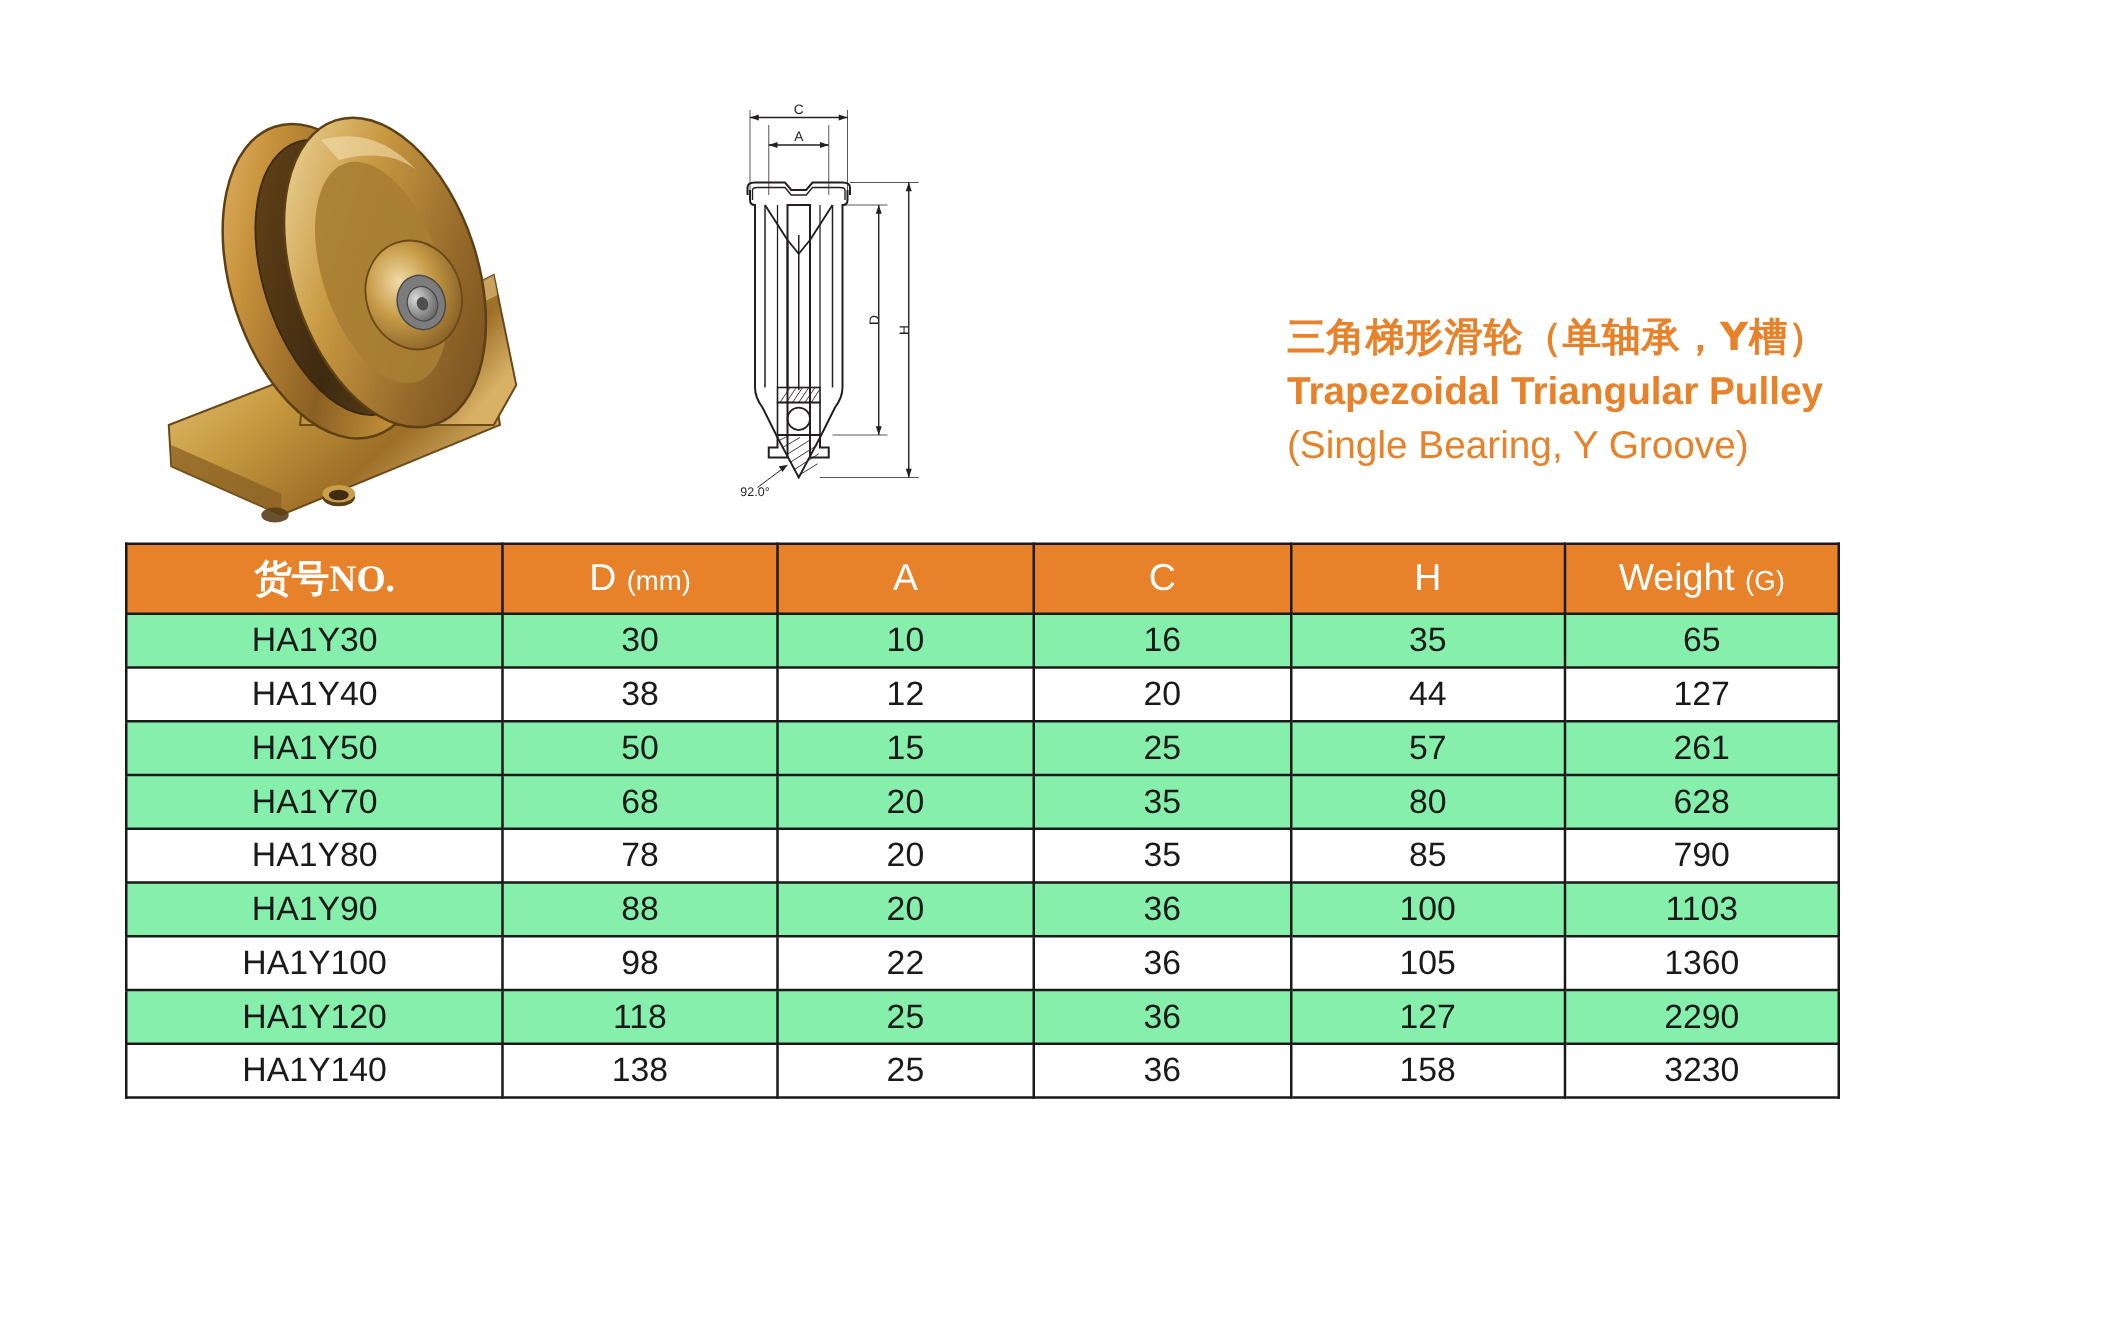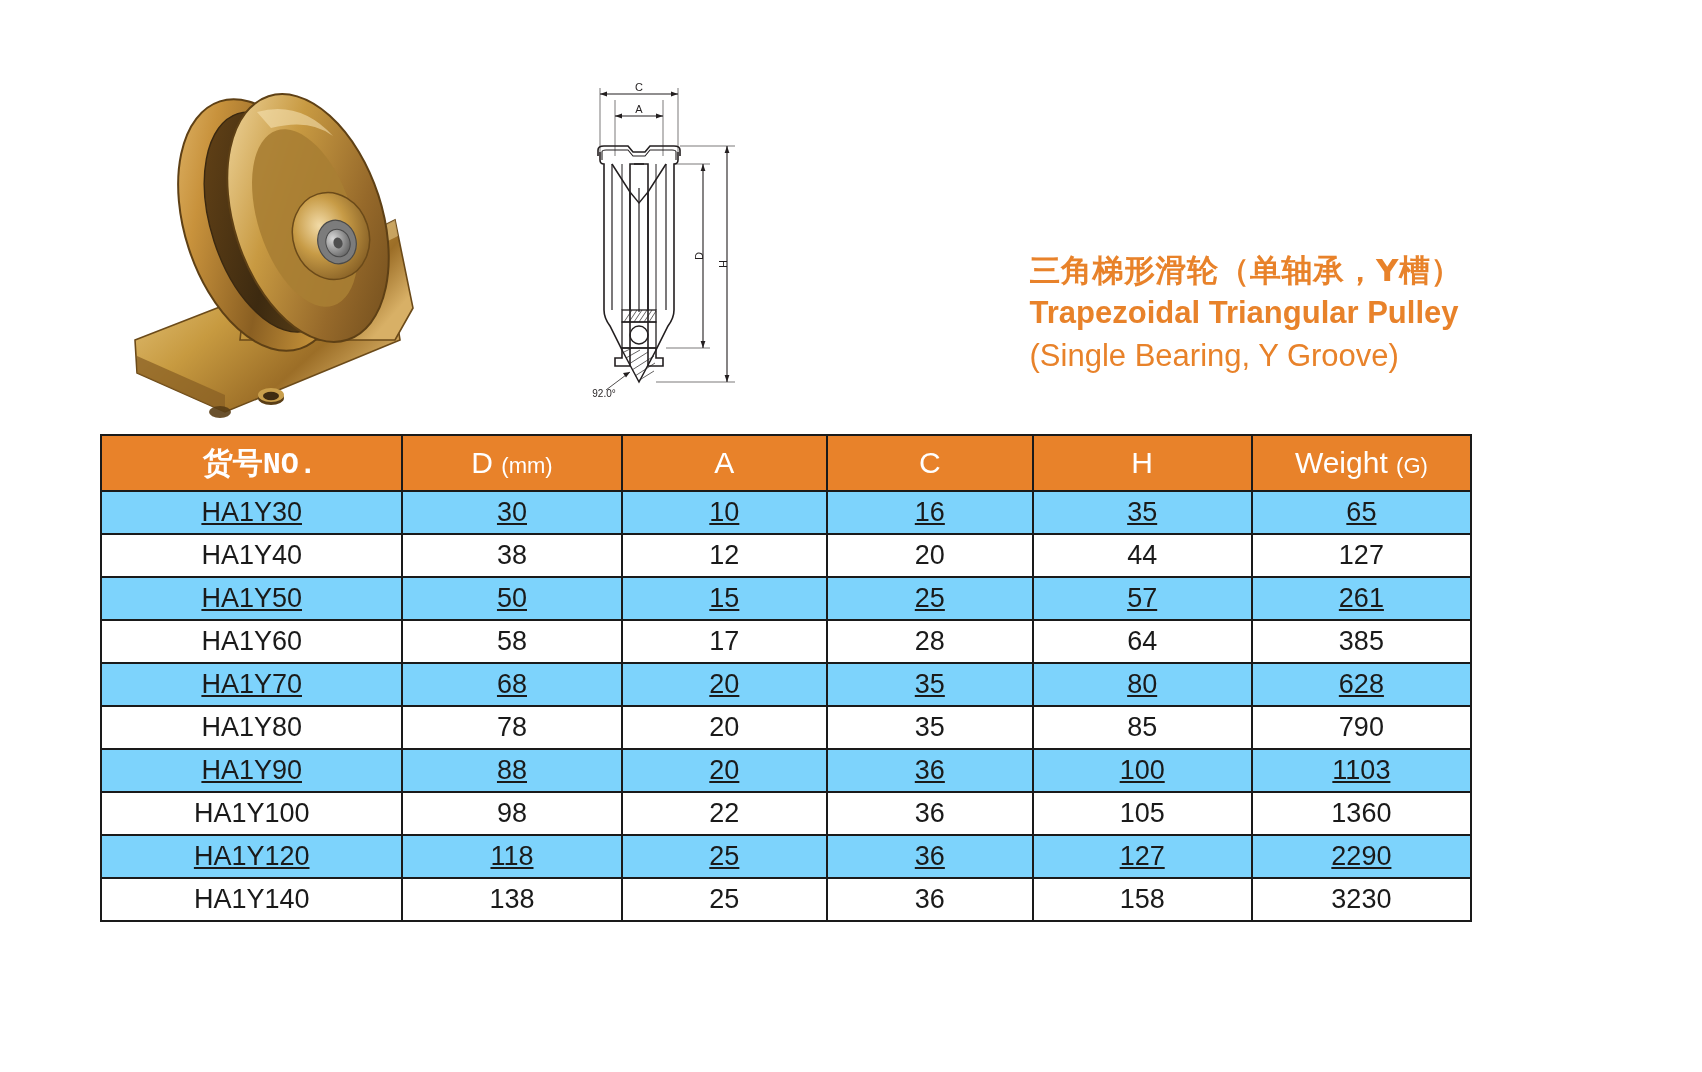--- a/index.html
+++ b/index.html
@@ -47,24 +47,24 @@
   table.spec thead th {
     background:#E8822A;
     color:#ffffff;
     font-weight:400;
     height:56px;
     font-size:30px;
   }
   .hdr-main { font-size:30px; }
   .hdr-sub  { font-size:22px; }
   .hdr-cn {
-    font-family:Liberation Mono, monospace;
+    font-family:Liberation Serif, serif;
     font-size:30px; font-weight:700;margin-left:16px;
   }
-  table.spec tbody tr.alt td { background:#7dd3fc;text-decoration:underline; }
+  table.spec tbody tr.alt td { background:#86efac; }
   table.spec tbody tr.norm td { background:#ffffff; }
   col.c-model  { width:22.0%; }
   col.c-d      { width:16.0%; }
   col.c-a      { width:15.0%; }
   col.c-c      { width:15.0%; }
   col.c-h      { width:16.0%; }
   col.c-w      { width:16.0%; }
 </style>
 </head>
 <body>
@@ -289,28 +289,20 @@
             <td>127</td>
           </tr>
           <tr class="alt">
             <td>HA1Y50</td>
             <td>50</td>
             <td>15</td>
             <td>25</td>
             <td>57</td>
             <td>261</td>
           </tr>
-          <tr class="norm">
-            <td>HA1Y60</td>
-            <td>58</td>
-            <td>17</td>
-            <td>28</td>
-            <td>64</td>
-            <td>385</td>
-          </tr>
           <tr class="alt">
             <td>HA1Y70</td>
             <td>68</td>
             <td>20</td>
             <td>35</td>
             <td>80</td>
             <td>628</td>
           </tr>
           <tr class="norm">
             <td>HA1Y80</td>

